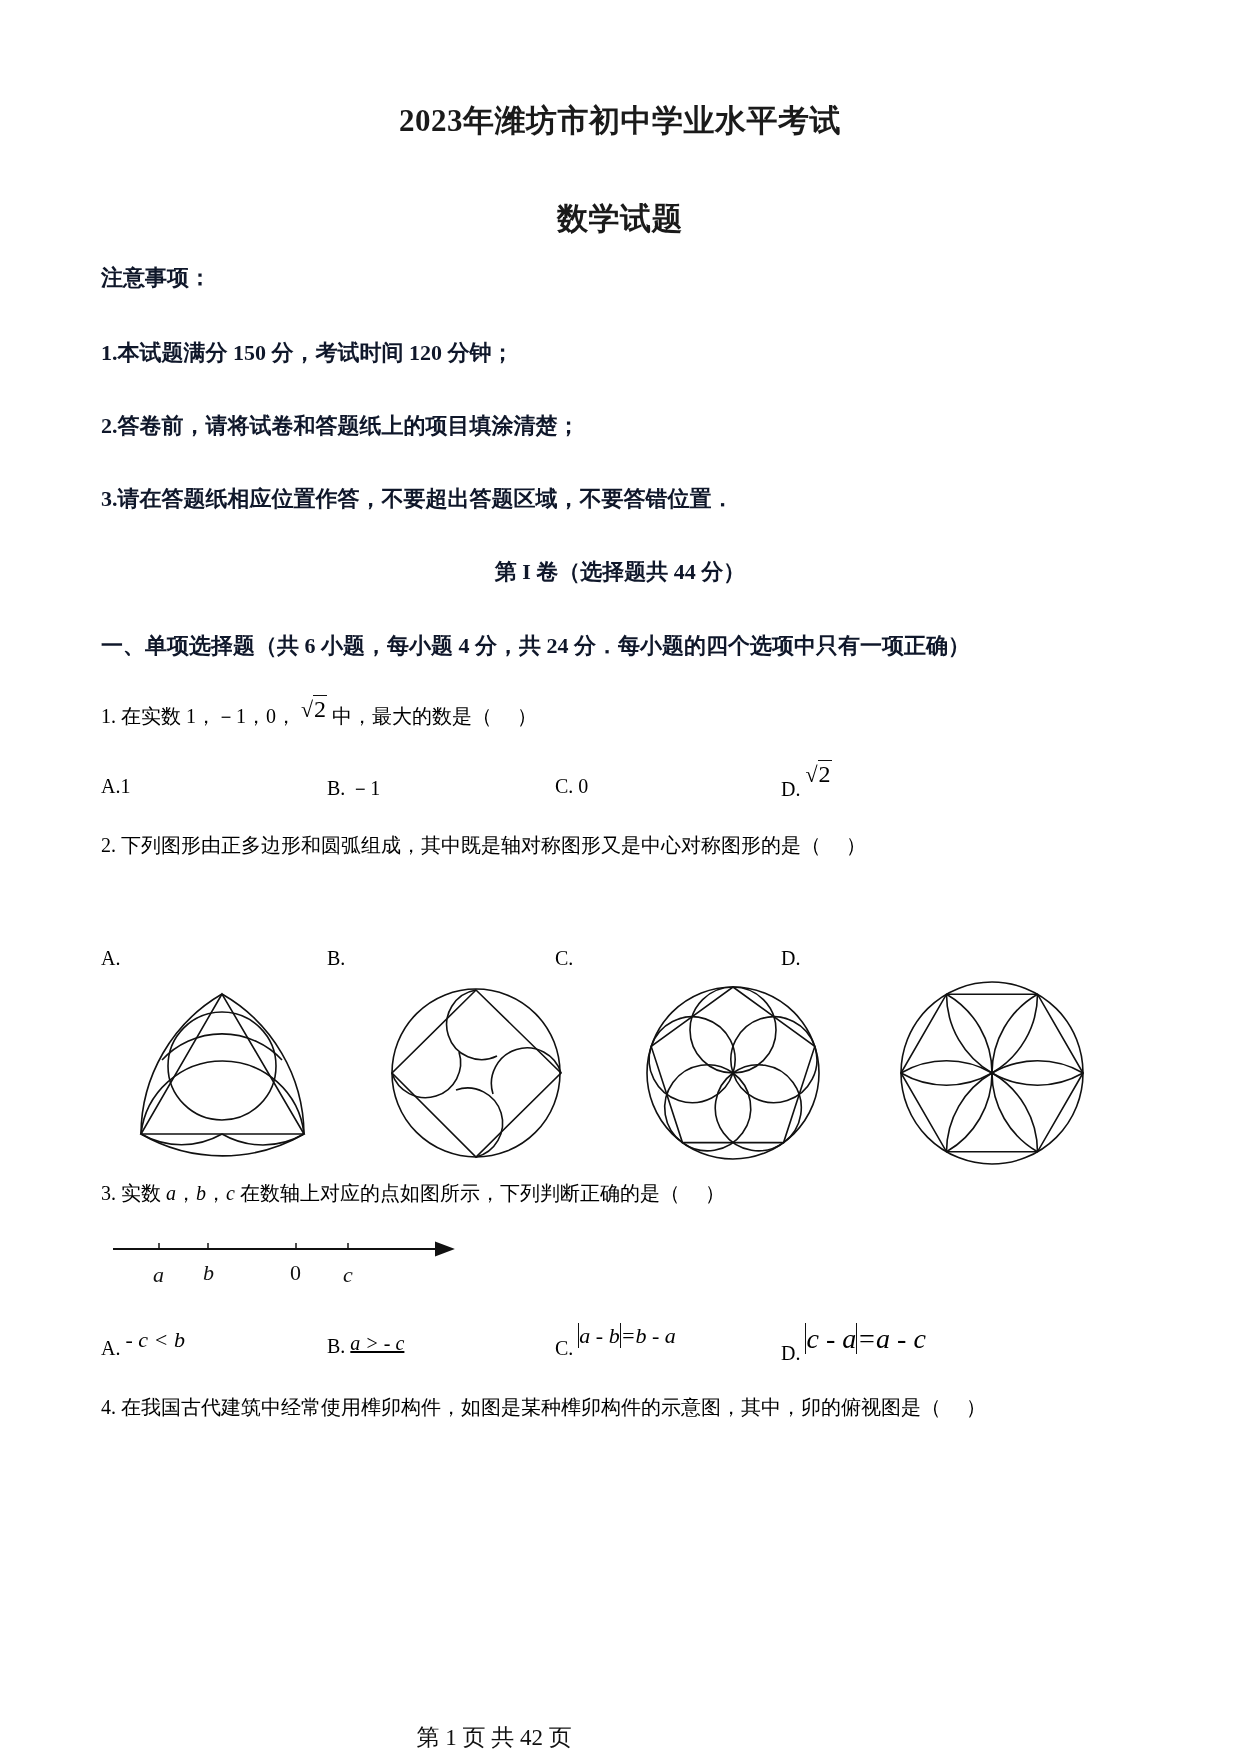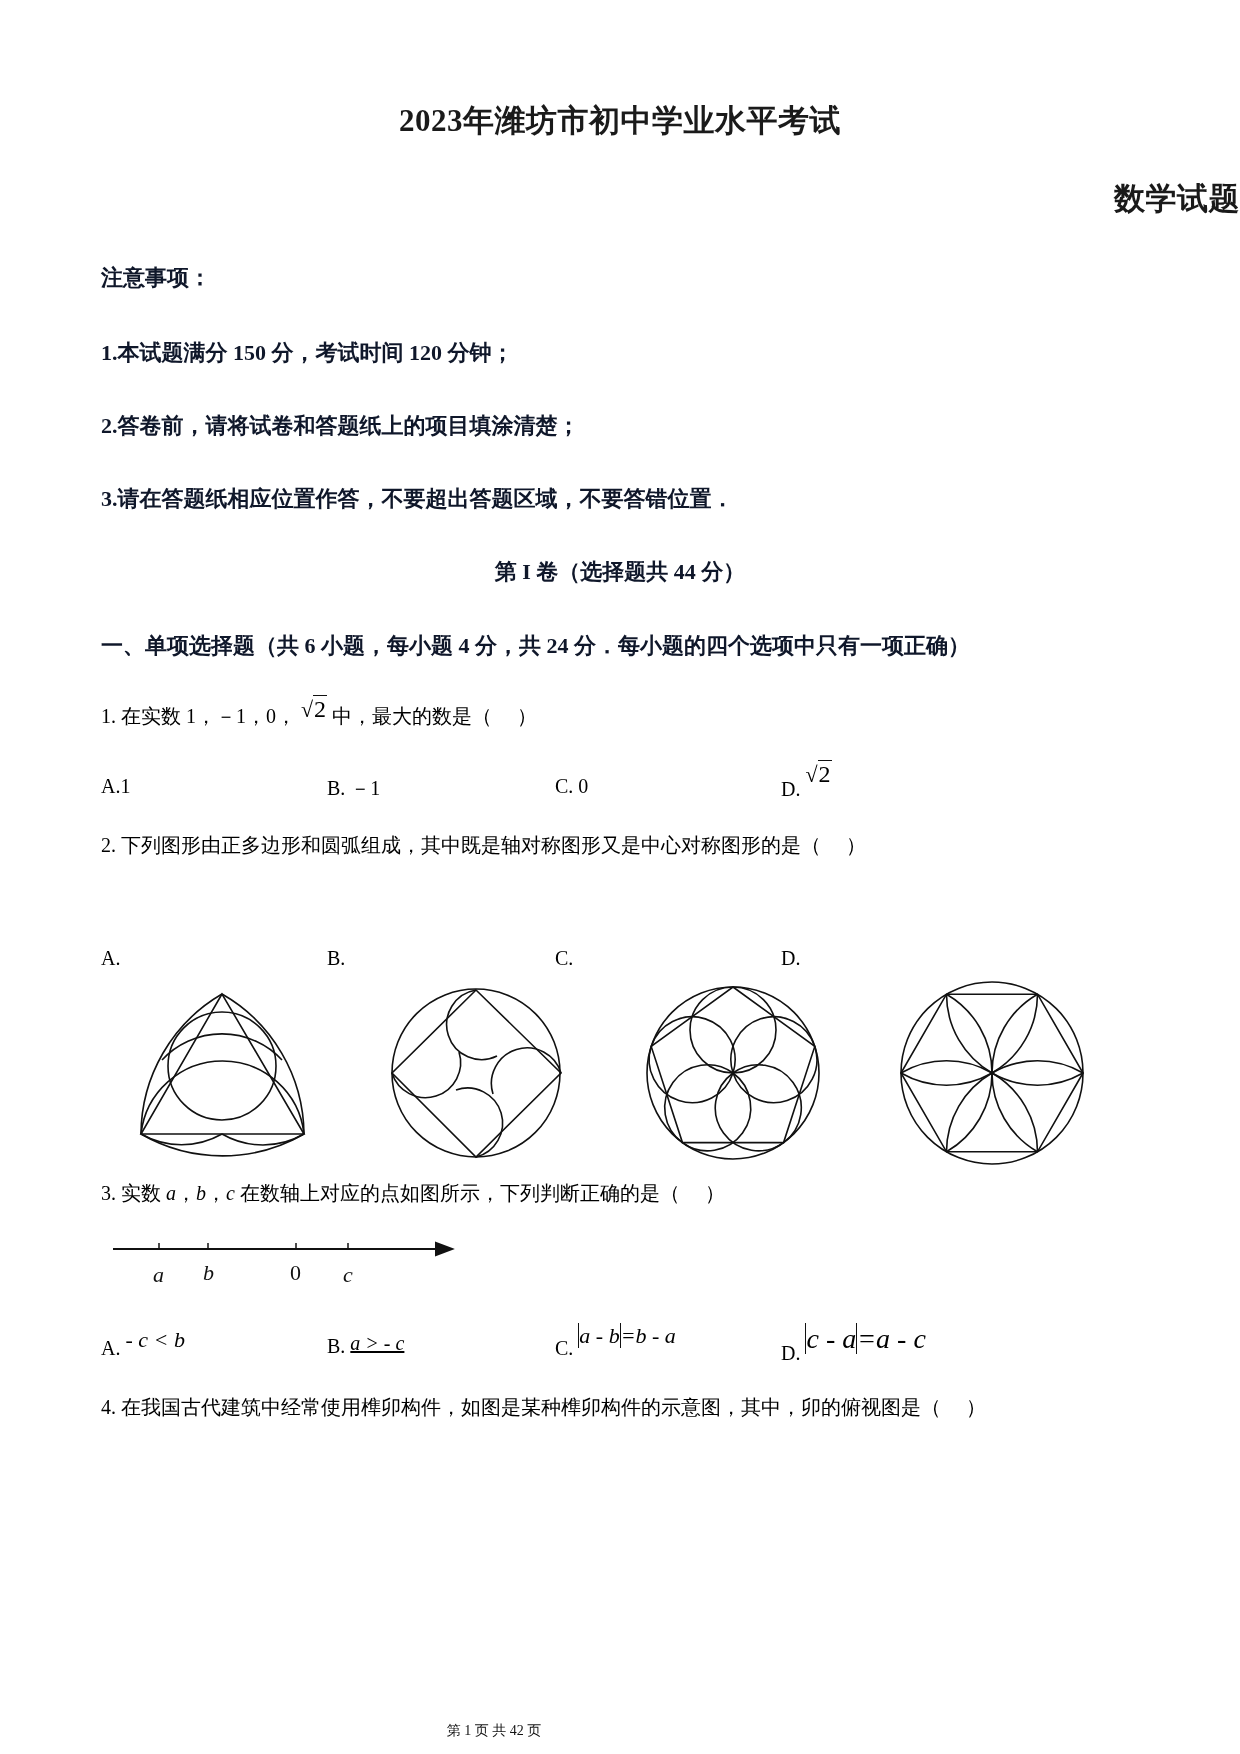--- a/index.html
+++ b/index.html
@@ -7,27 +7,27 @@
   .abs { position: absolute; white-space: nowrap; }
   .title { font-weight: bold; font-size: 31px; color: #1a1a1a; left: 0; width: 1240px; text-align: center; letter-spacing: 0.5px; }
   .bold { font-weight: bold; font-size: 22px; color: #0f172a; }
   .q { font-size: 20px; color: #000000; }
   .math { font-style: italic; font-family: "Liberation Serif", "DejaVu Serif", serif; }
   .sqrt { position: relative; display: inline-block; font-size: 24px; }
   .sqrt .rad { font-size: 22px; }
   .sqrt .radicand { border-top: 1.5px solid #111; padding: 0 1px; font-size: 24px; }
   .abs-bar { border-left: 1.5px solid #111; border-right: 1.5px solid #111; padding: 0 0; }
   svg { position: absolute; overflow: visible; }
-  .footer { font-size: 14px; left: 0; width: 988px; text-align: center; }
+  .footer { font-size: 23px; left: 0; width: 988px; text-align: center; }
 </style>
 </head>
 <body>
 
 <div class="abs title" style="top:100px;">2023年潍坊市初中学业水平考试</div>
-<div class="abs title" style="top:178px;text-align:right;">数学试题</div>
+<div class="abs title" style="top:198px;">数学试题</div>
 
 <div class="abs bold" style="left:101px; top:263px;">注意事项：</div>
 <div class="abs bold" style="left:101px; top:338px;text-align:right;">1.本试题满分 150 分，考试时间 120 分钟；</div>
 <div class="abs bold" style="left:101px; top:411px;">2.答卷前，请将试卷和答题纸上的项目填涂清楚；</div>
 <div class="abs bold" style="left:101px; top:484px;">3.请在答题纸相应位置作答，不要超出答题区域，不要答错位置．</div>
 
 <div class="abs bold" style="left:0; width:1240px; text-align:center; top:557px;">第 I 卷（选择题共 44 分）</div>
 <div class="abs bold" style="left:101px; top:631px;">一、单项选择题（共 6 小题，每小题 4 分，共 24 分．每小题的四个选项中只有一项正确）</div>
 
 <div class="abs q" style="left:101px; top:702px;">

